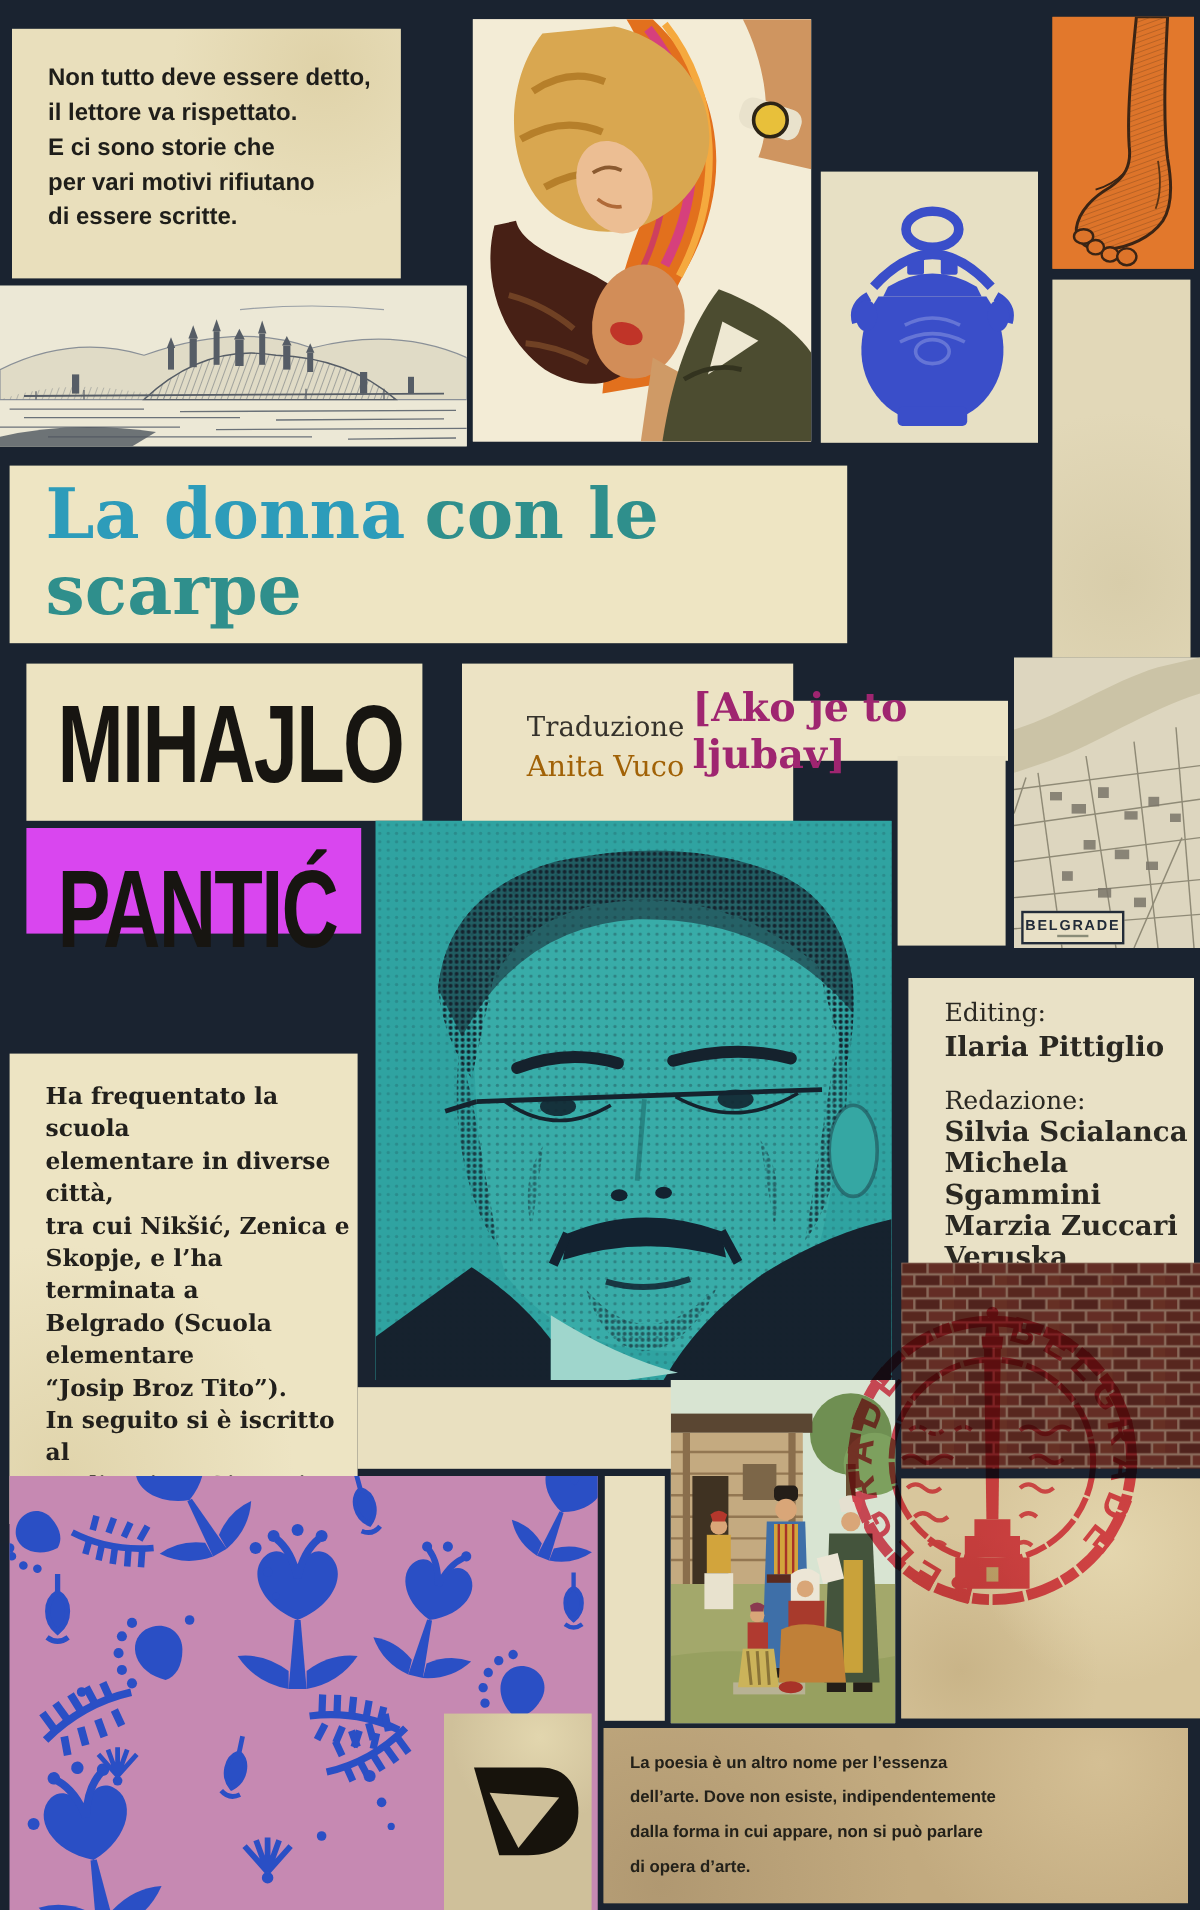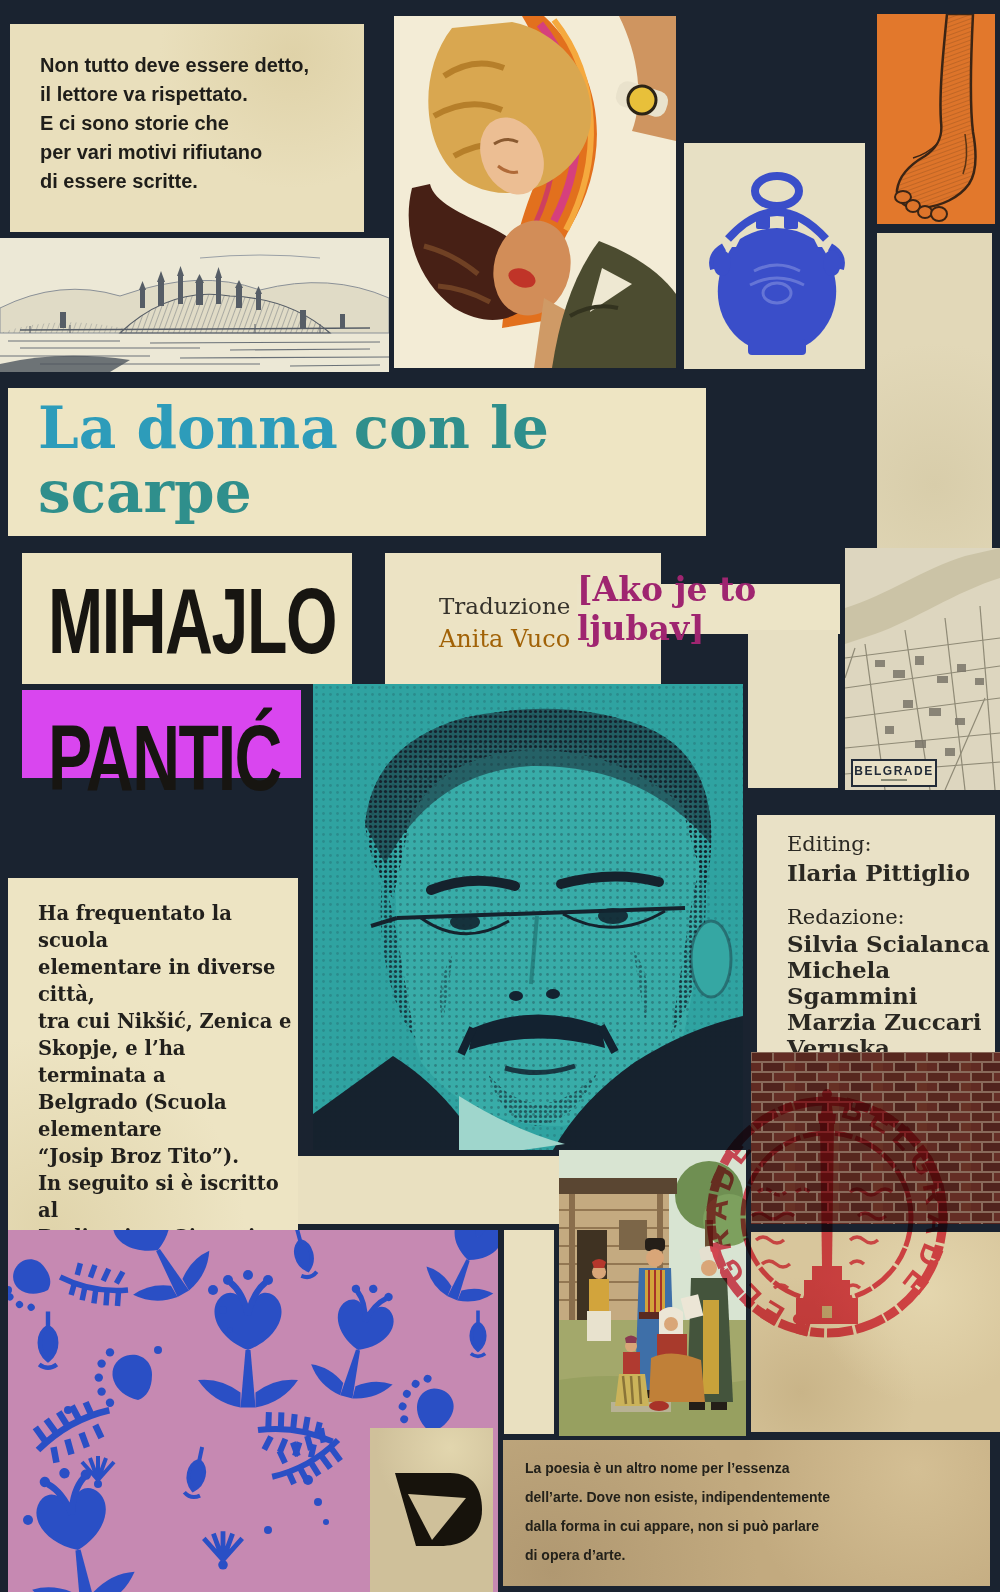--- a/index.html
+++ b/index.html
@@ -2,21 +2,21 @@
 <html><head>
 <meta charset="utf-8">
 <style>
   html,body{margin:0;padding:0;background:#10161f;}
   #cover{position:relative;width:1000px;height:1592px;background:#1a2330;overflow:hidden;
          font-family:"Liberation Sans",sans-serif;}
   .tile{position:absolute;box-sizing:border-box;}
   .pre{white-space:pre-line;}
 
   
-  #quoteTop{left:10px;top:24px;width:354px;height:208px;background:#e9dfbc;
+  #quoteTop{left:10px;top:24px;width:324px;height:208px;background:#e9dfbc;
             background-image:radial-gradient(circle at 80% 15%,#dfd2a8 0%,rgba(223,210,168,0) 40%);}
   #quoteTop .txt{padding:27px 0 0 30px;font-weight:bold;font-size:20px;line-height:29px;color:#1f1e1a;}
 
   
   #engraving{left:0;top:238px;width:389px;height:134px;background:#ece8d6;}
 
   
   #romance{left:394px;top:16px;width:282px;height:352px;background:#f3ecd6;}
 
   

